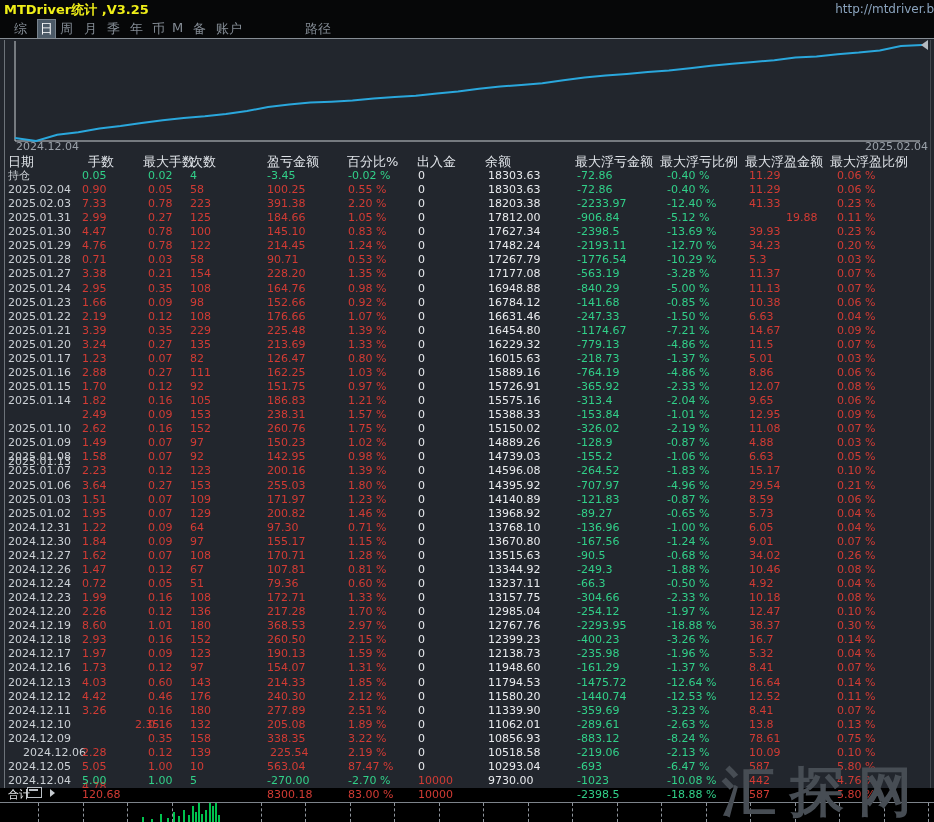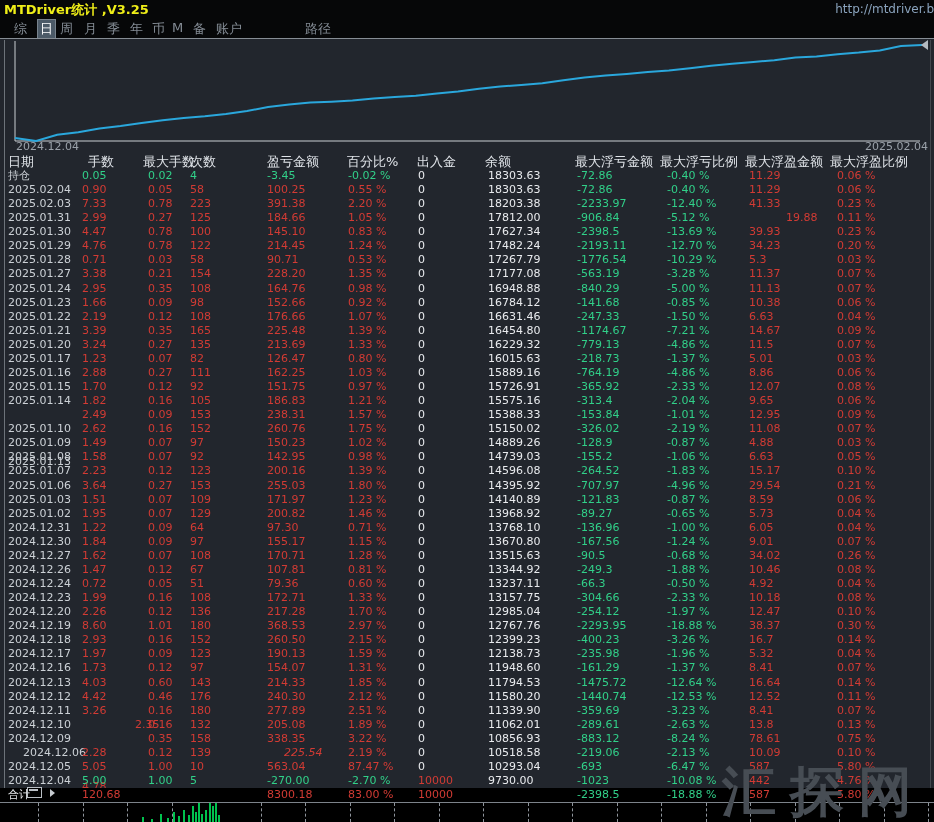--- a/index.html
+++ b/index.html
@@ -243,21 +243,21 @@
       <span class="cell c-white" style="left: 488px;">16631.46</span>
       <span class="cell c-green" style="left: 577px;">-247.33</span>
       <span class="cell c-green" style="left: 667px;">-1.50 %</span>
       <span class="cell c-red" style="left: 749px;">6.63</span>
       <span class="cell c-red" style="left: 837px;">0.04 %</span>
     </div>
     <div class="row" style="top: 154.77px;">
       <span class="cell c-date" style="left: 8px;">2025.01.21</span>
       <span class="cell c-red" style="left: 82px;">3.39</span>
       <span class="cell c-red" style="left: 148px;">0.35</span>
-      <span class="cell c-red" style="left: 190px;">165</span>
+      <span class="cell c-red" style="left: 190px;">229</span>
       <span class="cell c-red" style="left: 267px;">225.48</span>
       <span class="cell c-red" style="left: 348px;">1.39 %</span>
       <span class="cell c-white" style="left: 418px;">0</span>
       <span class="cell c-white" style="left: 488px;">16454.80</span>
       <span class="cell c-green" style="left: 577px;">-1174.67</span>
       <span class="cell c-green" style="left: 667px;">-7.21 %</span>
       <span class="cell c-red" style="left: 749px;">14.67</span>
       <span class="cell c-red" style="left: 837px;">0.09 %</span>
     </div>
     <div class="row" style="top: 168.84px;">
@@ -664,21 +664,21 @@
       <span class="cell c-green" style="left: 577px;">-883.12</span>
       <span class="cell c-green" style="left: 667px;">-8.24 %</span>
       <span class="cell c-red" style="left: 749px;">78.61</span>
       <span class="cell c-red" style="left: 837px;">0.75 %</span>
     </div>
     <div class="row" style="top: 576.87px;">
       <span class="cell c-date" style="left: 8px; margin-left: 15px;">2024.12.06</span>
       <span class="cell c-red" style="left: 82px;">2.28</span>
       <span class="cell c-red" style="left: 148px;">0.12</span>
       <span class="cell c-red" style="left: 190px;">139</span>
-      <span class="cell c-red" style="left: 284px; font-style: italic;">225.54</span>
+      <span class="cell c-red" style="left: 270px;">225.54</span>
       <span class="cell c-red" style="left: 348px;">2.19 %</span>
       <span class="cell c-white" style="left: 418px;">0</span>
       <span class="cell c-white" style="left: 488px;">10518.58</span>
       <span class="cell c-green" style="left: 577px;">-219.06</span>
       <span class="cell c-green" style="left: 667px;">-2.13 %</span>
       <span class="cell c-red" style="left: 749px;">10.09</span>
       <span class="cell c-red" style="left: 837px;">0.10 %</span>
     </div>
     <div class="row" style="top: 590.94px;">
       <span class="cell c-date" style="left: 8px;">2024.12.05</span>

